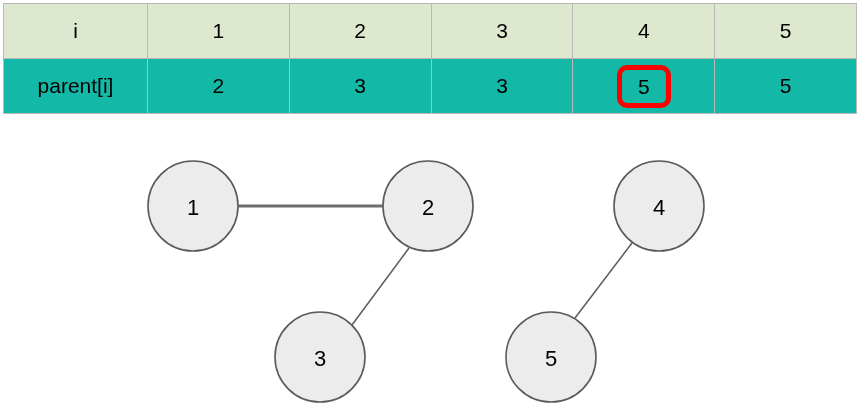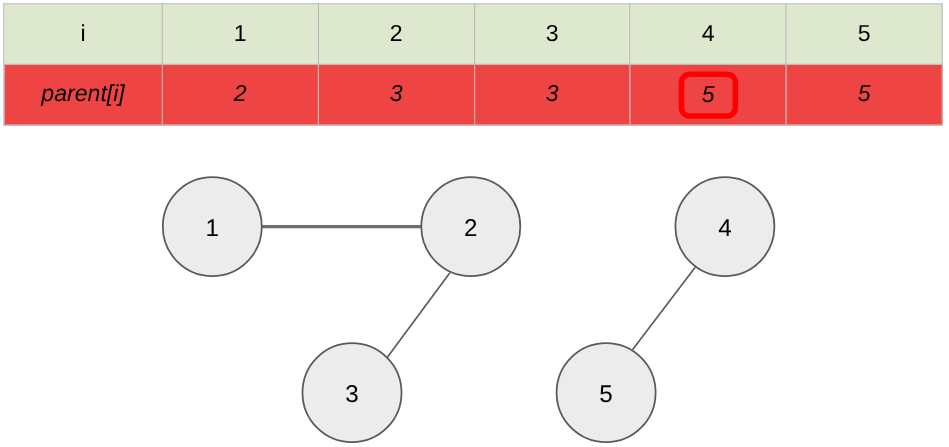--- a/index.html
+++ b/index.html
@@ -31,23 +31,22 @@
     vertical-align: middle;
     font-size: 21px;
     font-family: "Liberation Sans", sans-serif;
     padding: 0;
   }
   #parent-table tr.header-row td {
     background: #dde8cf;
     height: 54px;
   }
   #parent-table tr.value-row td {
-    background: #ef4444;
+    background: #14b8a6;
     height: 54px;
-    font-style: italic;
   }
   #parent-table td.label-cell {
     width: 143px;
   }
 
   .cell-inner {
     display: inline-block;
     line-height: 1;
   }
   .cell-inner.highlight {

